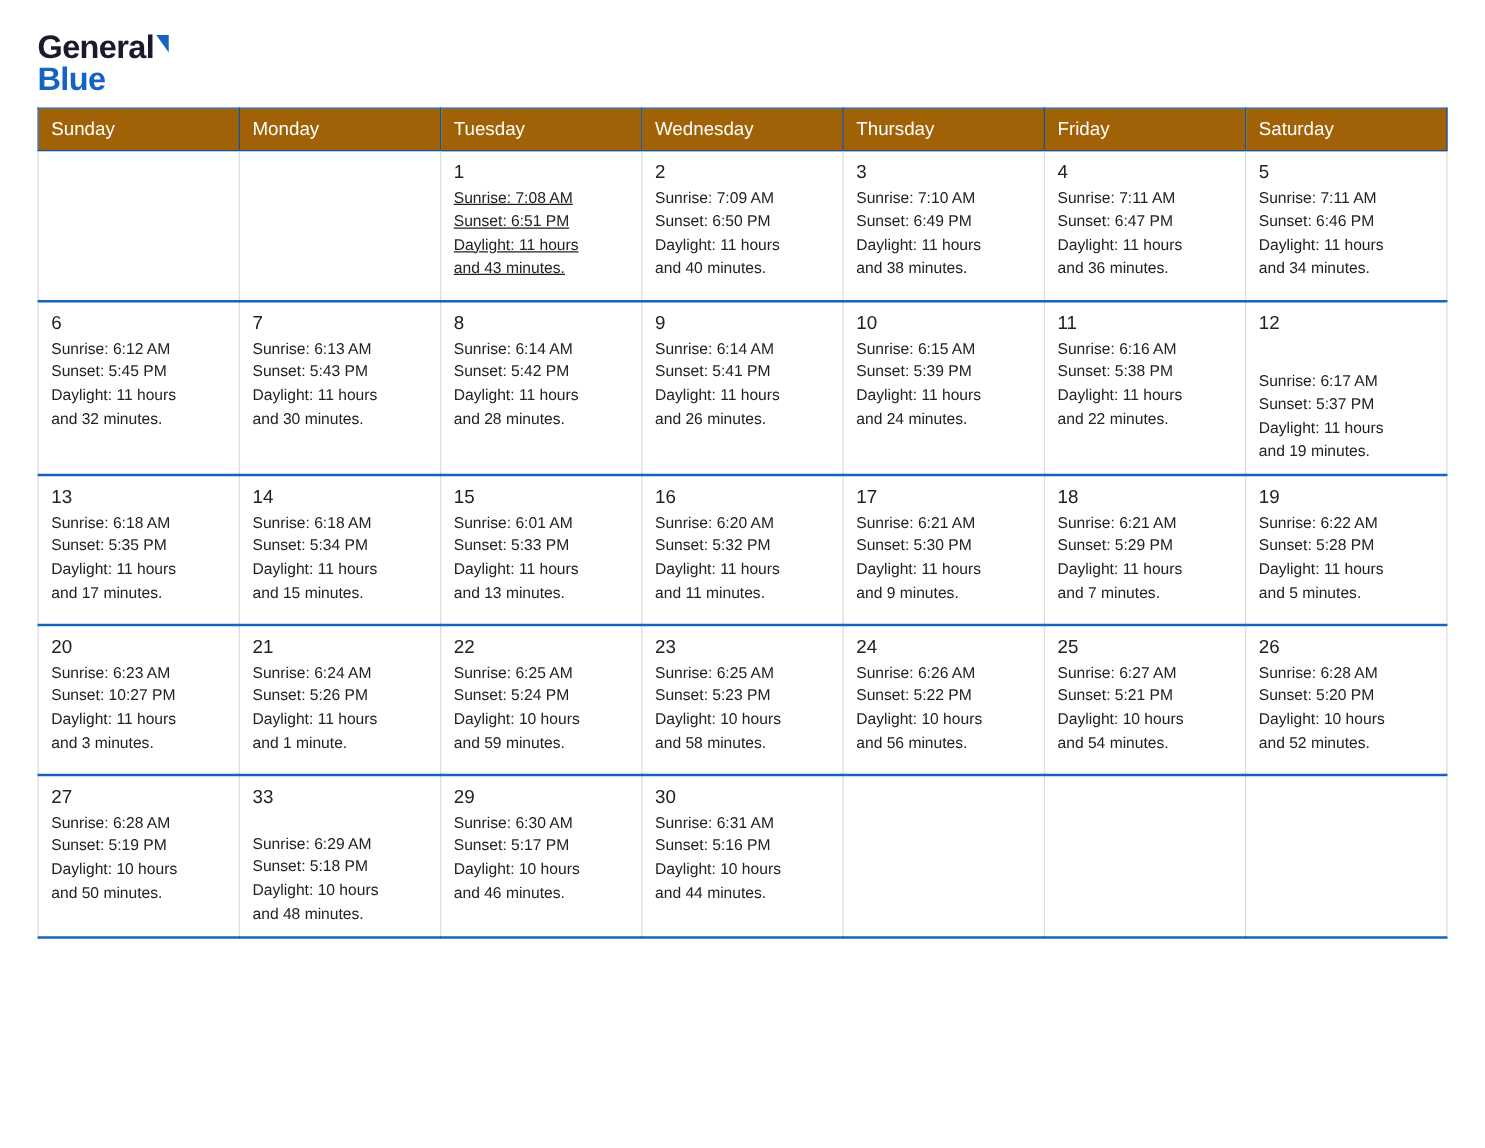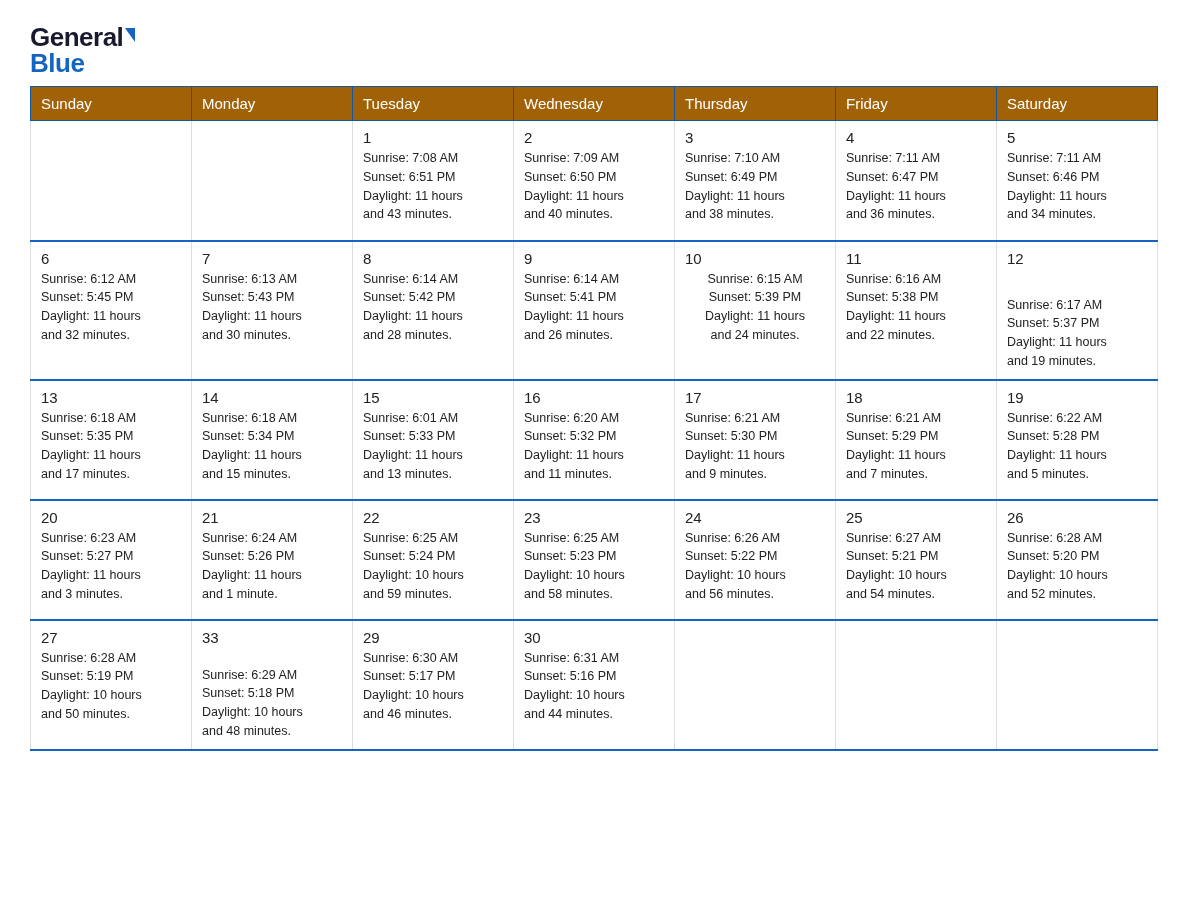--- a/index.html
+++ b/index.html
@@ -141,21 +141,21 @@
         <th>Friday</th>
         <th>Saturday</th>
       </tr>
   </thead>
   <tbody id="calendar-body">
   <tr>
         <td class="empty-cell"></td>
         <td class="empty-cell"></td>
         <td>
           <span class="day-number">1</span>
-          <div class="day-info" style="white-space: pre-line;">Sunrise: 7:08 AM
+          <div class="day-info" style="white-space: pre-line; text-decoration: underline;">Sunrise: 7:08 AM
 Sunset: 6:51 PM
 Daylight: 11 hours
 and 43 minutes.</div>
         </td>
         <td>
           <span class="day-number">2</span>
           <div class="day-info" style="white-space: pre-line;">Sunrise: 7:09 AM
 Sunset: 6:50 PM
 Daylight: 11 hours
 and 40 minutes.</div>
@@ -206,21 +206,21 @@
         </td>
         <td>
           <span class="day-number">9</span>
           <div class="day-info" style="white-space: pre-line;">Sunrise: 6:14 AM
 Sunset: 5:41 PM
 Daylight: 11 hours
 and 26 minutes.</div>
         </td>
         <td>
           <span class="day-number">10</span>
-          <div class="day-info" style="white-space: pre-line; text-align: center;">Sunrise: 6:15 AM
+          <div class="day-info" style="white-space: pre-line;">Sunrise: 6:15 AM
 Sunset: 5:39 PM
 Daylight: 11 hours
 and 24 minutes.</div>
         </td>
         <td>
           <span class="day-number">11</span>
           <div class="day-info" style="white-space: pre-line;">Sunrise: 6:16 AM
 Sunset: 5:38 PM
 Daylight: 11 hours
 and 22 minutes.</div>
@@ -281,21 +281,21 @@
           <div class="day-info" style="white-space: pre-line;">Sunrise: 6:22 AM
 Sunset: 5:28 PM
 Daylight: 11 hours
 and 5 minutes.</div>
         </td>
       </tr>
       <tr>
         <td>
           <span class="day-number">20</span>
           <div class="day-info" style="white-space: pre-line;">Sunrise: 6:23 AM
-Sunset: 5:27 PM
+Sunset: 10:27 PM
 Daylight: 11 hours
 and 3 minutes.</div>
         </td>
         <td>
           <span class="day-number">21</span>
           <div class="day-info" style="white-space: pre-line;">Sunrise: 6:24 AM
 Sunset: 5:26 PM
 Daylight: 11 hours
 and 1 minute.</div>
         </td>

